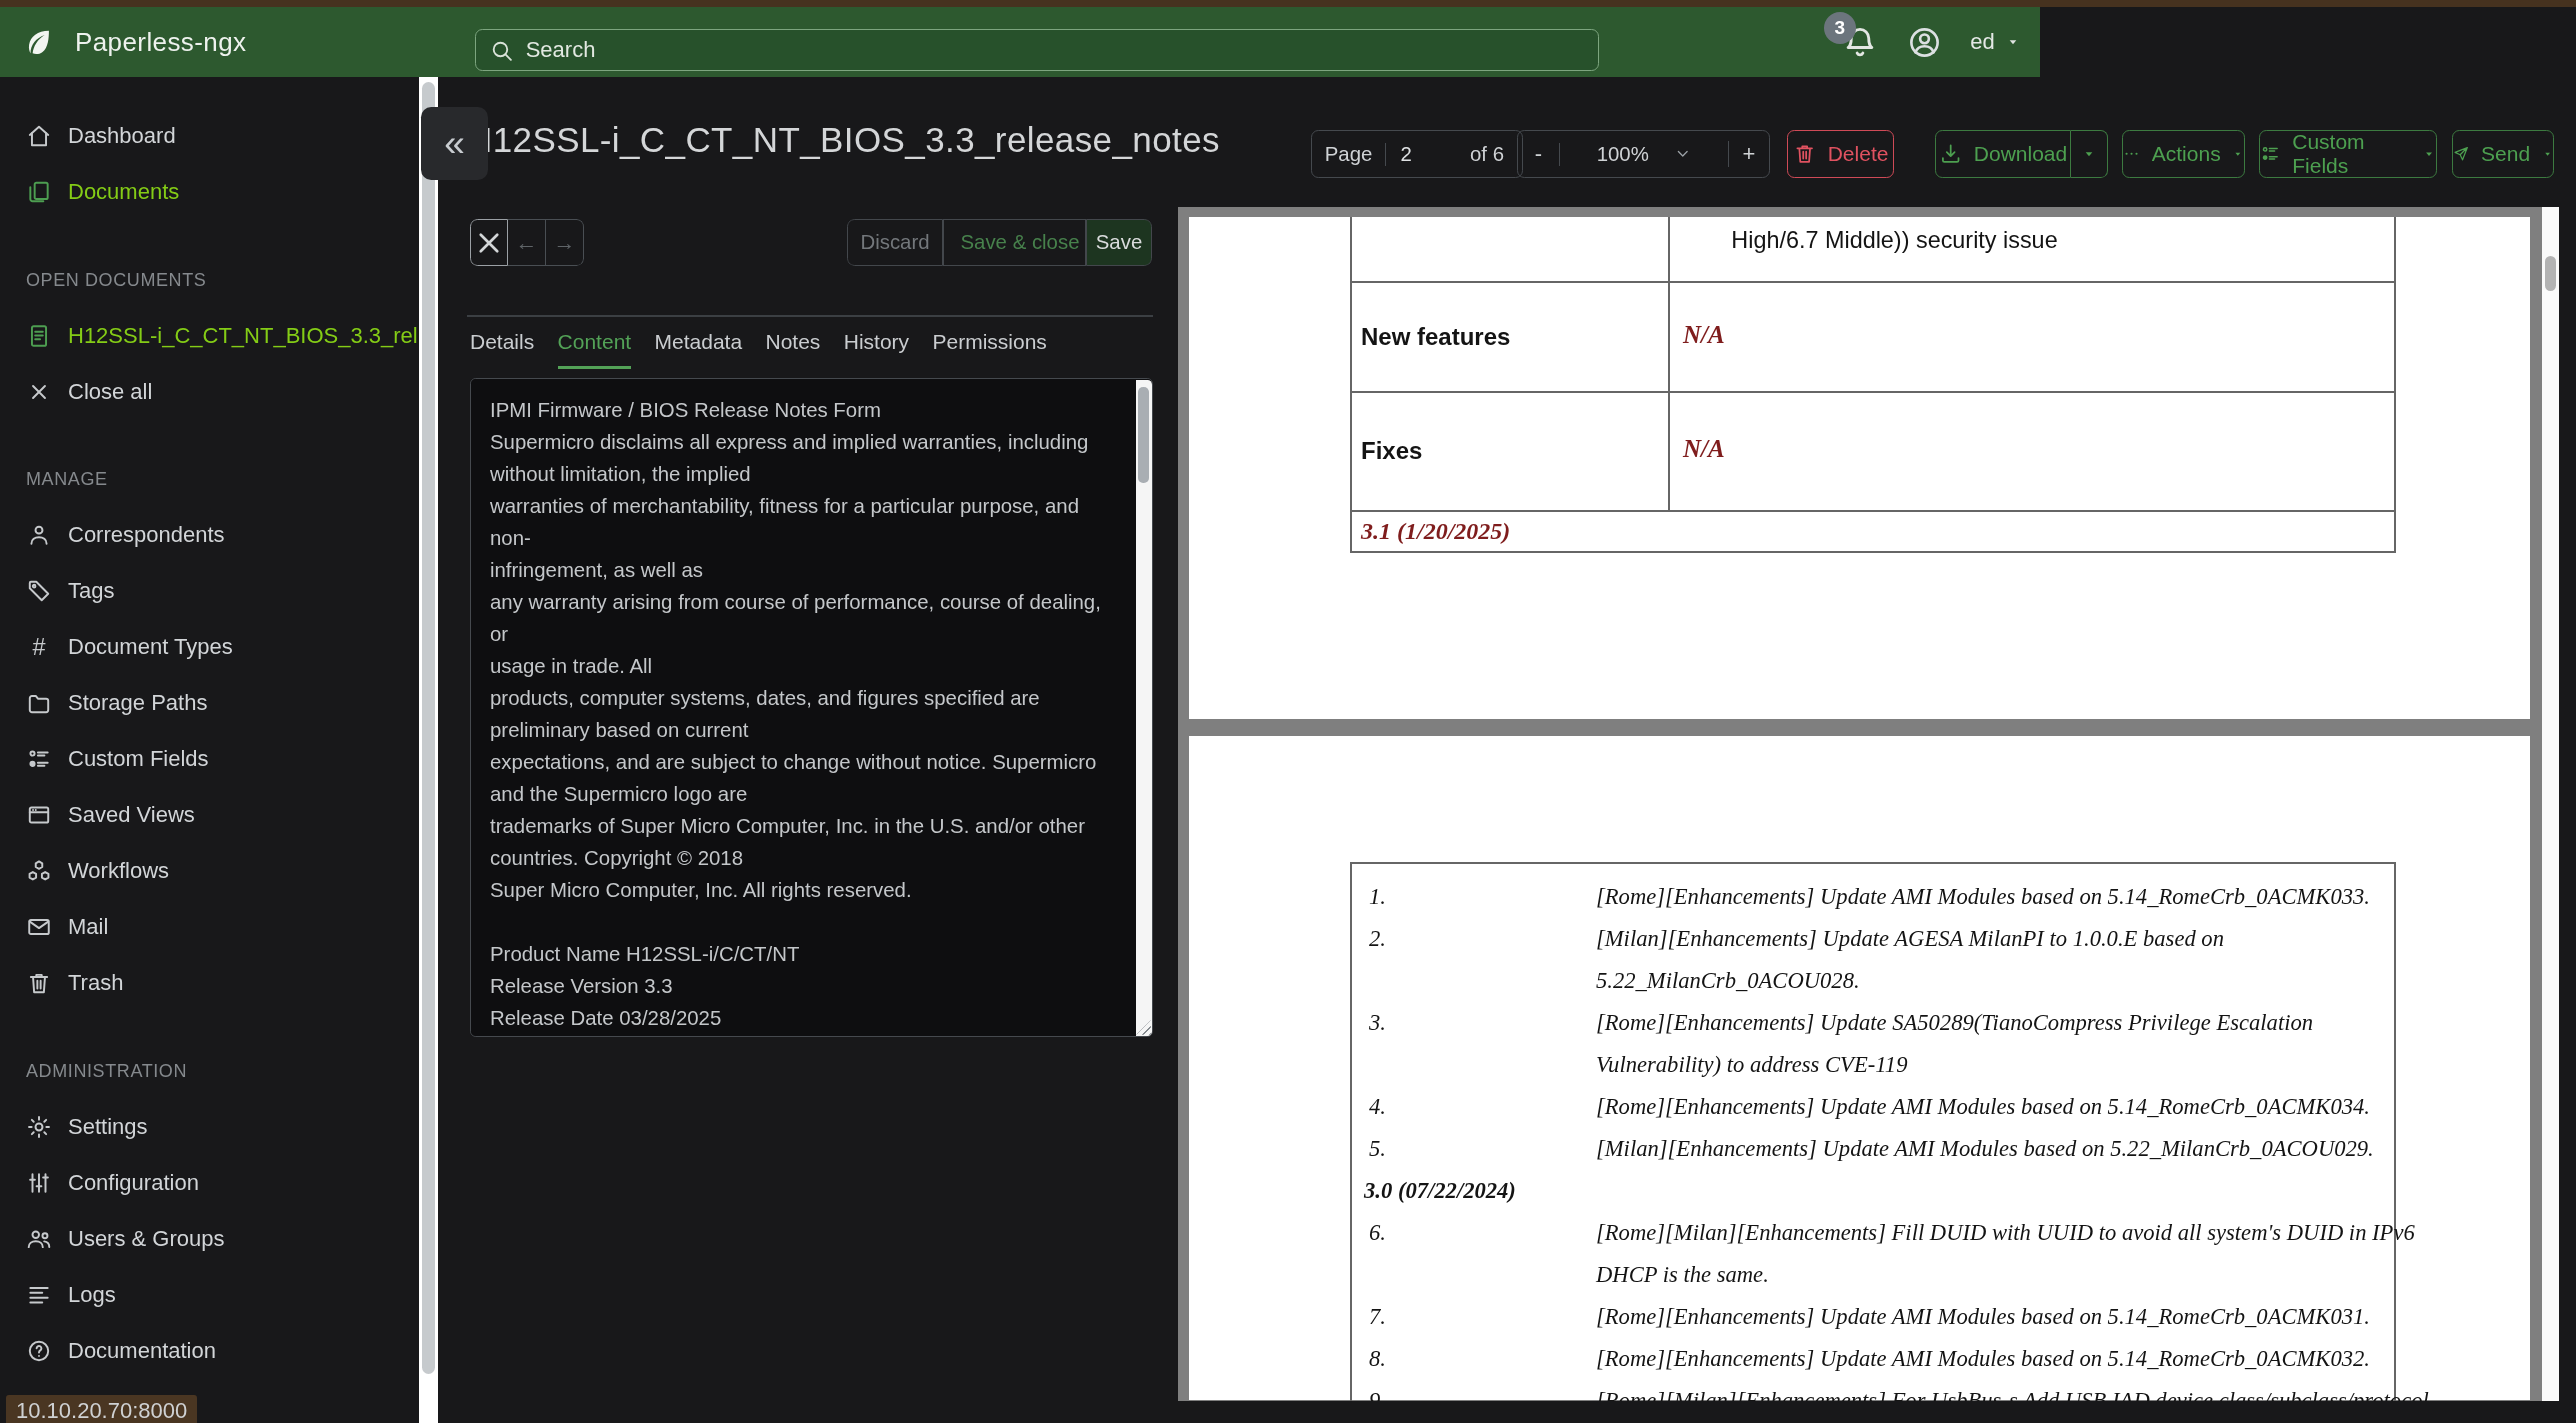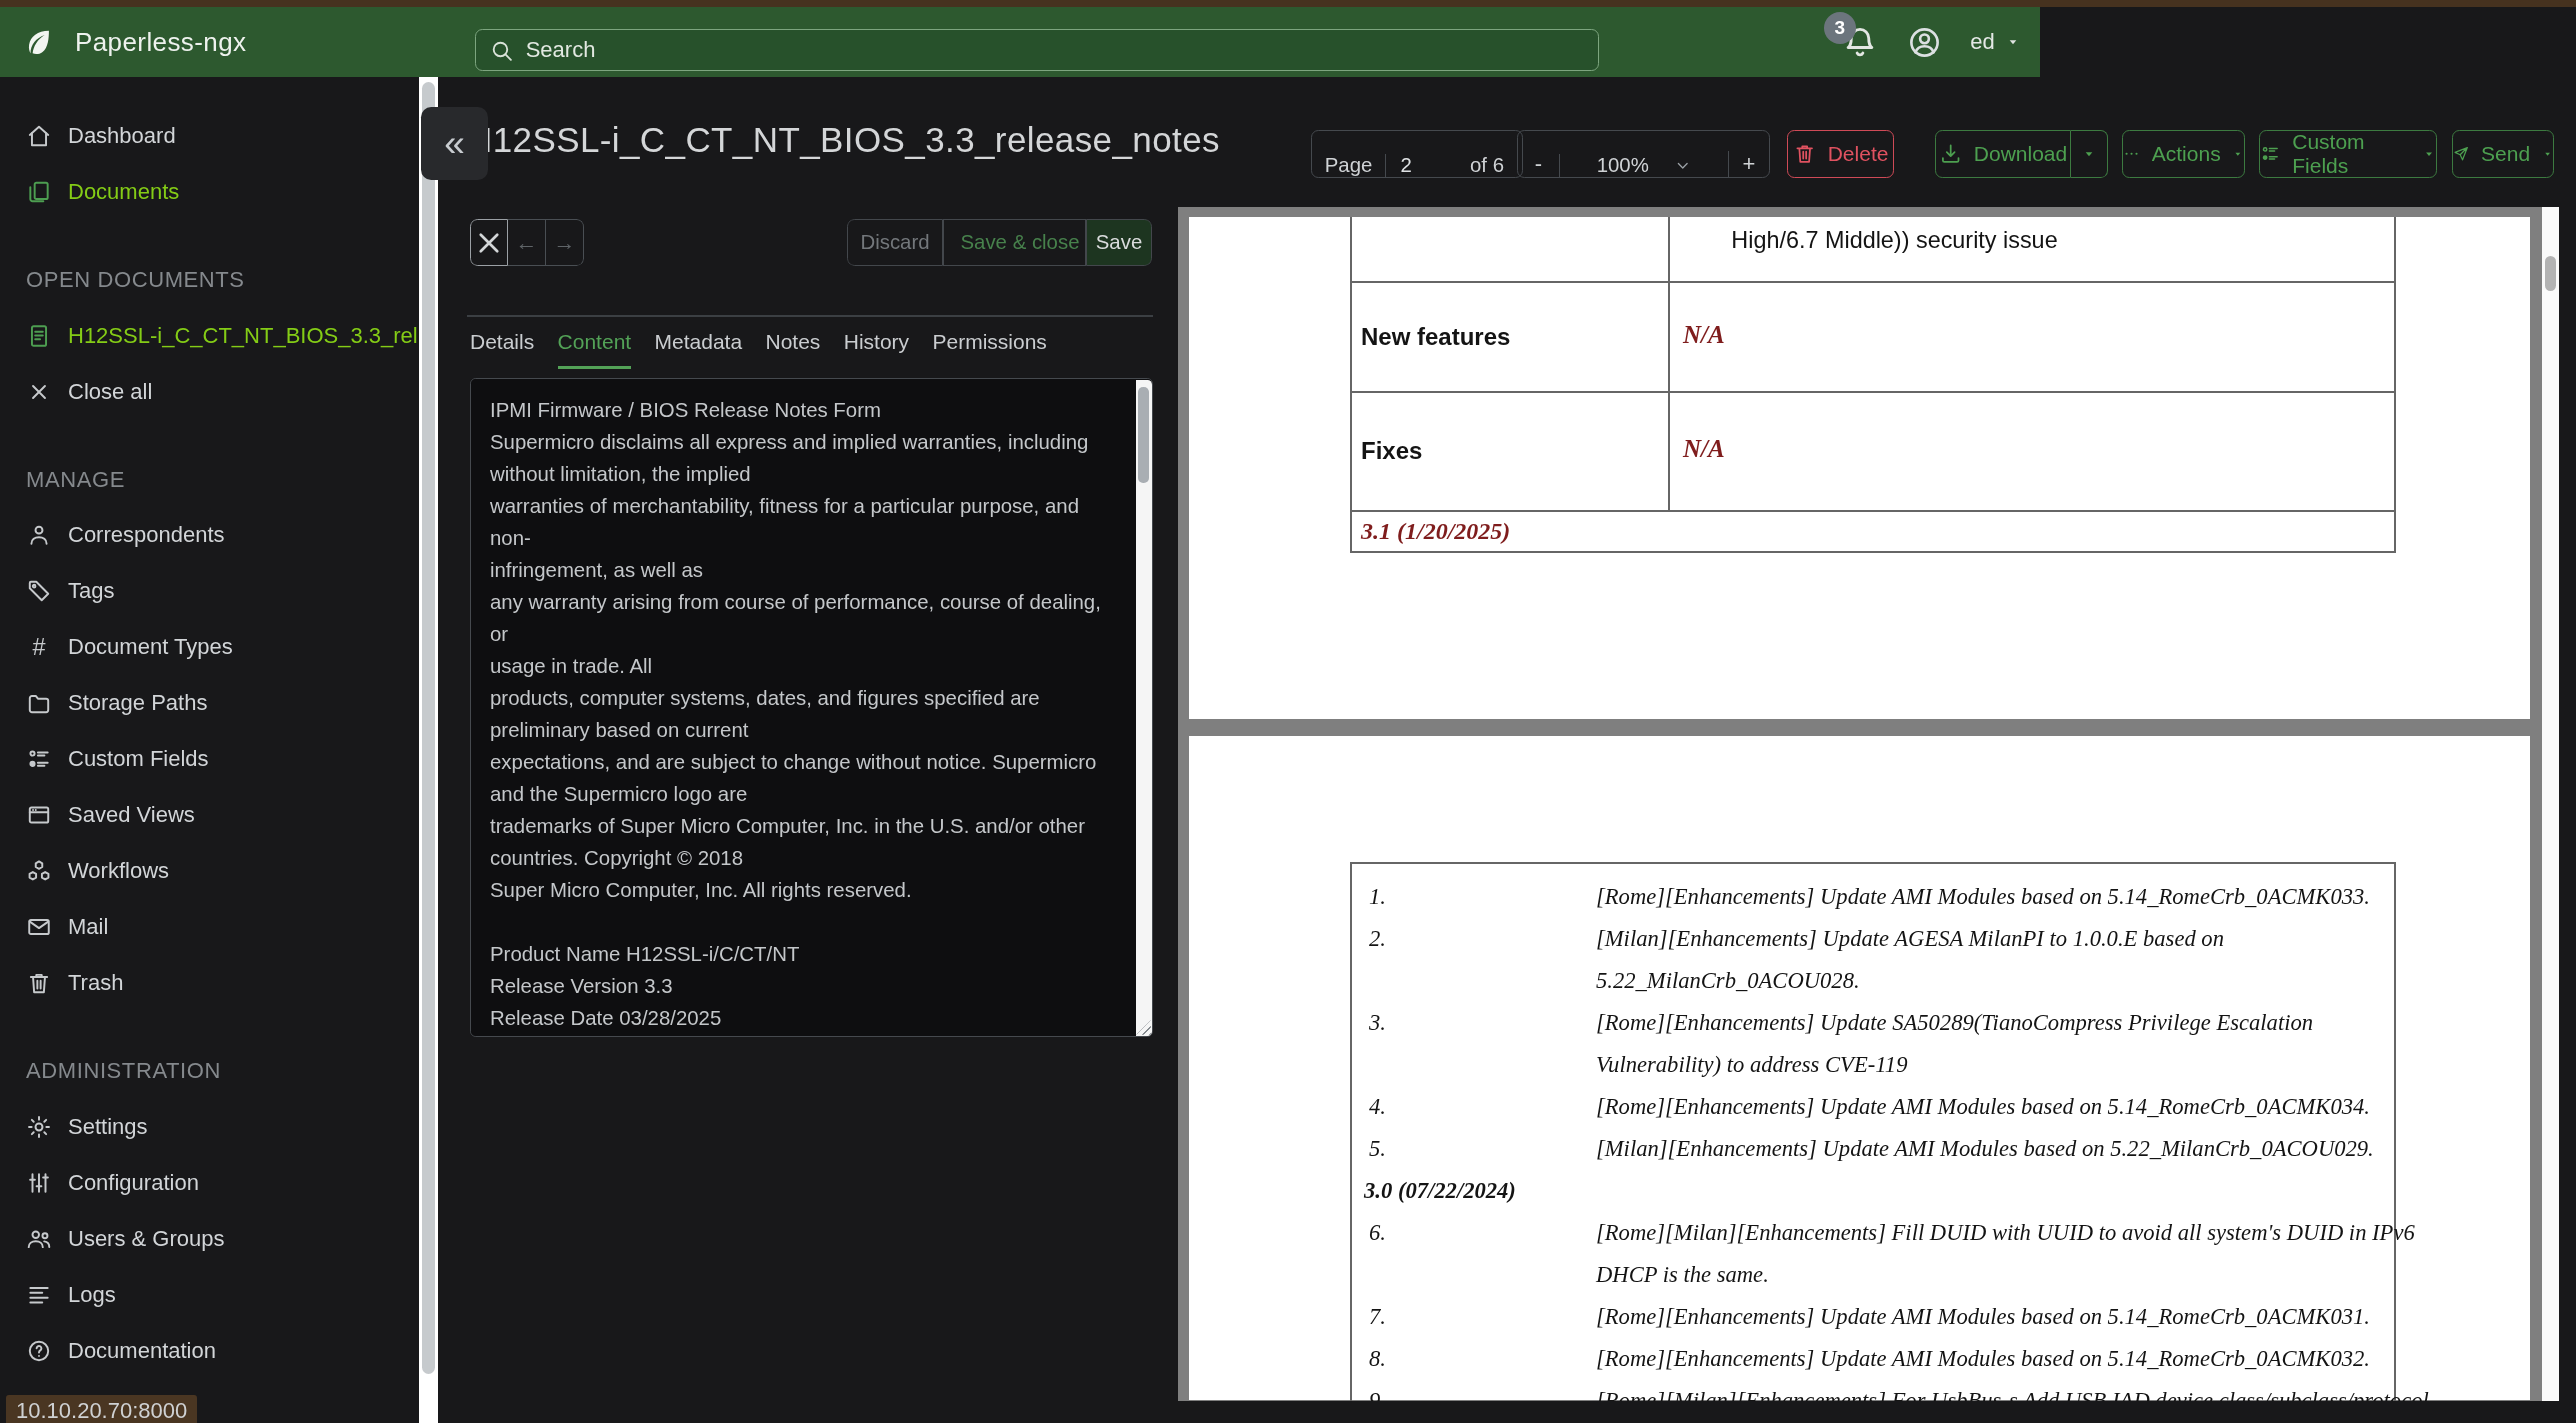--- a/index.html
+++ b/index.html
@@ -50,39 +50,39 @@
     color:#d2d5d8; font-size:22px; cursor:pointer;
   }
   .side-item .icon { width:26px; height:26px; color:#c6c9cc; flex:0 0 26px; display:flex; align-items:center; justify-content:center; }
   .side-item .icon svg { width:25px; height:25px; }
   .side-item .icon .glyph { font-size:23.4px; line-height:26px; }
   .side-item.active { color:#84cc16; }
   .side-item.active .icon { color:#4d9e51; }
   .side-header {
     margin-top:44px; margin-bottom:11.7px; height:32px; padding-left:26px;
     display:flex; align-items:center;
-    color:#85898d; font-size:22px; letter-spacing:0.6px;
+    color:#85898d; font-size:18px; letter-spacing:0.6px;
   }
   #side-scroll-track { left:419px; top:77px; width:19px; bottom:0; background:#ffffff; }
   #side-scroll-thumb { left:422px; top:82px; width:13px; height:1292px; background:#c6cacd; border-radius:6.6px; }
   #collapse-btn {
     left:421px; top:107px; width:67px; height:73px; background:#28292c; border-radius:10.2px;
     display:flex; align-items:center; justify-content:center;
     color:#c8ccd0; font-size:37px; z-index:6; cursor:pointer;
   }
   #status-tooltip {
     left:5.8px; top:1395px; height:32px; z-index:7;
     background:#4a3622; color:#cfd1d3; font-size:22px;
     padding:2.9px 10.2px; border-radius:2.9px; white-space:nowrap;
   }
 
   
   #doc-title { left:467px; top:120px; font-size:35px; color:#d4d6d8; font-weight:500; letter-spacing:0.4px; }
 
-  .seg-group { display:flex; border:1.5px solid #45494e; border-radius:7.3px; overflow:hidden; height:48px; align-items:flex-end; }
+  .seg-group { display:flex; border:1.5px solid #45494e; border-radius:7.3px; overflow:hidden; height:48px; align-items:center; }
   .seg { display:flex; align-items:center; justify-content:center; font-size:20.4px; color:#cfd2d5; }
   .seg + .seg { border-left:1.5px solid #45494e; }
 
   #pager-group { left:1311px; top:130px; }
   #pager-label { width:73px; }
   #pager-input {
     width:67px; background:transparent; border:none; border-left:1.5px solid #45494e; outline:none;
     color:#dfe2e4; font-size:20.4px; padding-left:14.6px; font-family:inherit;
   }
   #pager-of { width:70px; }

